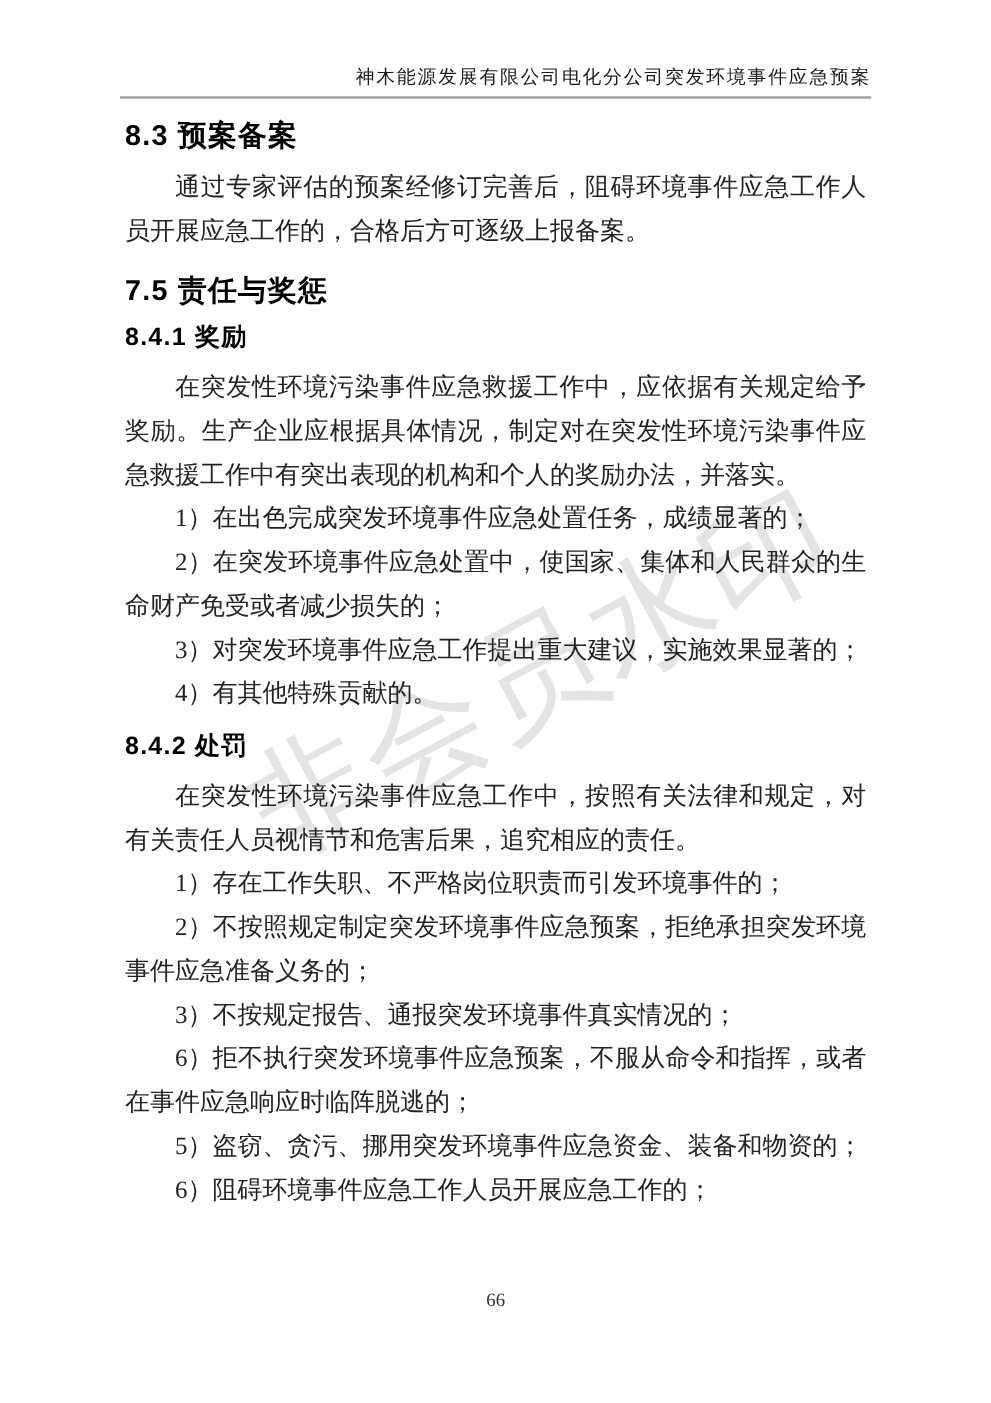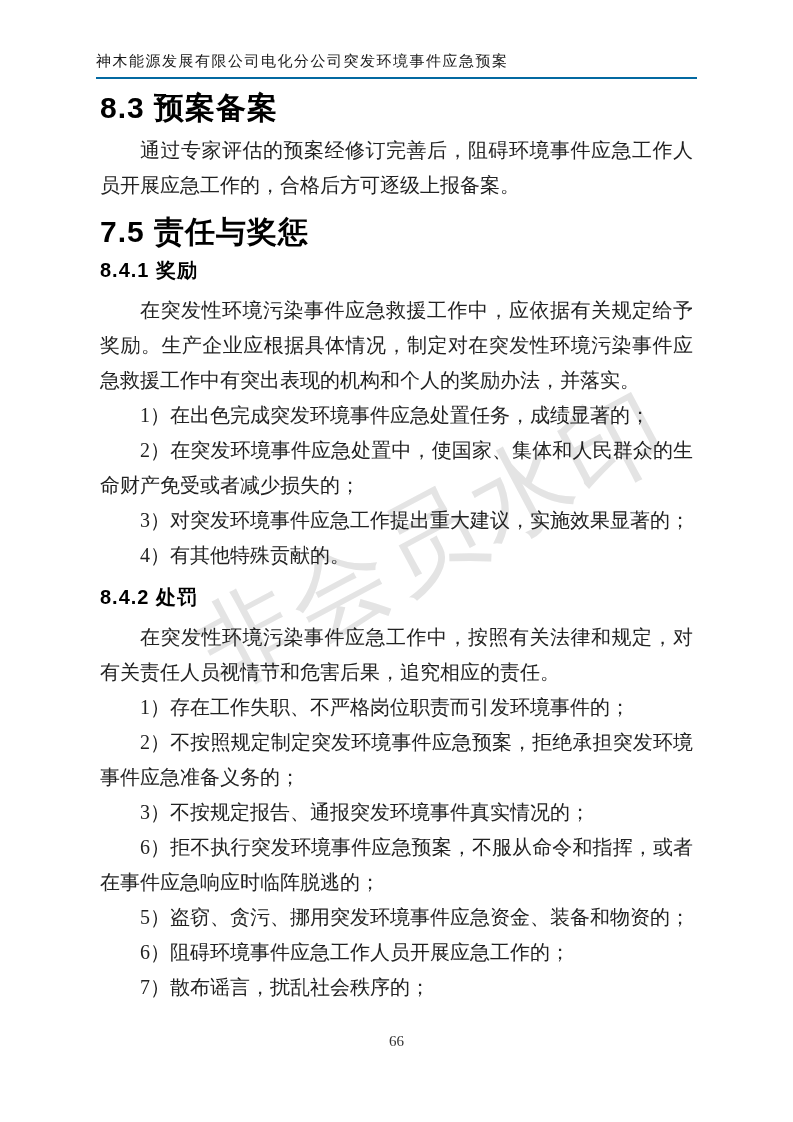--- a/index.html
+++ b/index.html
@@ -25,40 +25,40 @@
     color: #e4e4e4;
     white-space: nowrap;
     z-index: 0;
     user-select: none;
   }
   .header {
     position: relative;
     z-index: 1;
     margin: 0 96px;
     padding-top: 52px;
-    border-bottom: 2px solid #0369a1;
-    text-align: left;
+    border-bottom: 2px solid #a3a3a3;
+    text-align: right;
   }
   .header-title {
     font-size: 15px;
     letter-spacing: 1.5px;
     color: #1a1a1a;
     padding-bottom: 6px;
   }
   .content {
     position: relative;
     z-index: 1;
     margin: 0 100px;
     font-size: 20px;
     line-height: 35px;
     text-align: justify;
   }
   h2.sec {
     font-family: "Liberation Sans", sans-serif;
-    font-size: 30px;
+    font-size: 23px;
     line-height: 28px;
     font-weight: 700;
     color: #000000;
     margin: 15px 0 11px 0;
     text-align: left;
     letter-spacing: 1px;
   }
   h3.subsec {
     font-family: "Liberation Sans", sans-serif;
     font-size: 20px;
@@ -110,21 +110,20 @@
     <p class="para">4）有其他特殊贡献的。</p>
 
     <h3 class="subsec">8.4.2 处罚</h3>
     <p class="para">在突发性环境污染事件应急工作中，按照有关法律和规定，对有关责任人员视情节和危害后果，追究相应的责任。</p>
     <p class="para">1）存在工作失职、不严格岗位职责而引发环境事件的；</p>
     <p class="para">2）不按照规定制定突发环境事件应急预案，拒绝承担突发环境事件应急准备义务的；</p>
     <p class="para">3）不按规定报告、通报突发环境事件真实情况的；</p>
     <p class="para">6）拒不执行突发环境事件应急预案，不服从命令和指挥，或者在事件应急响应时临阵脱逃的；</p>
     <p class="para">5）盗窃、贪污、挪用突发环境事件应急资金、装备和物资的；</p>
     <p class="para">6）阻碍环境事件应急工作人员开展应急工作的；</p>
-    <p class="para">7）散布谣言，扰乱社会秩序的；</p>
 
   </div>
 
   <div class="footer">
     <span>66</span>
   </div>
 
 </div>
 
 </body></html>

